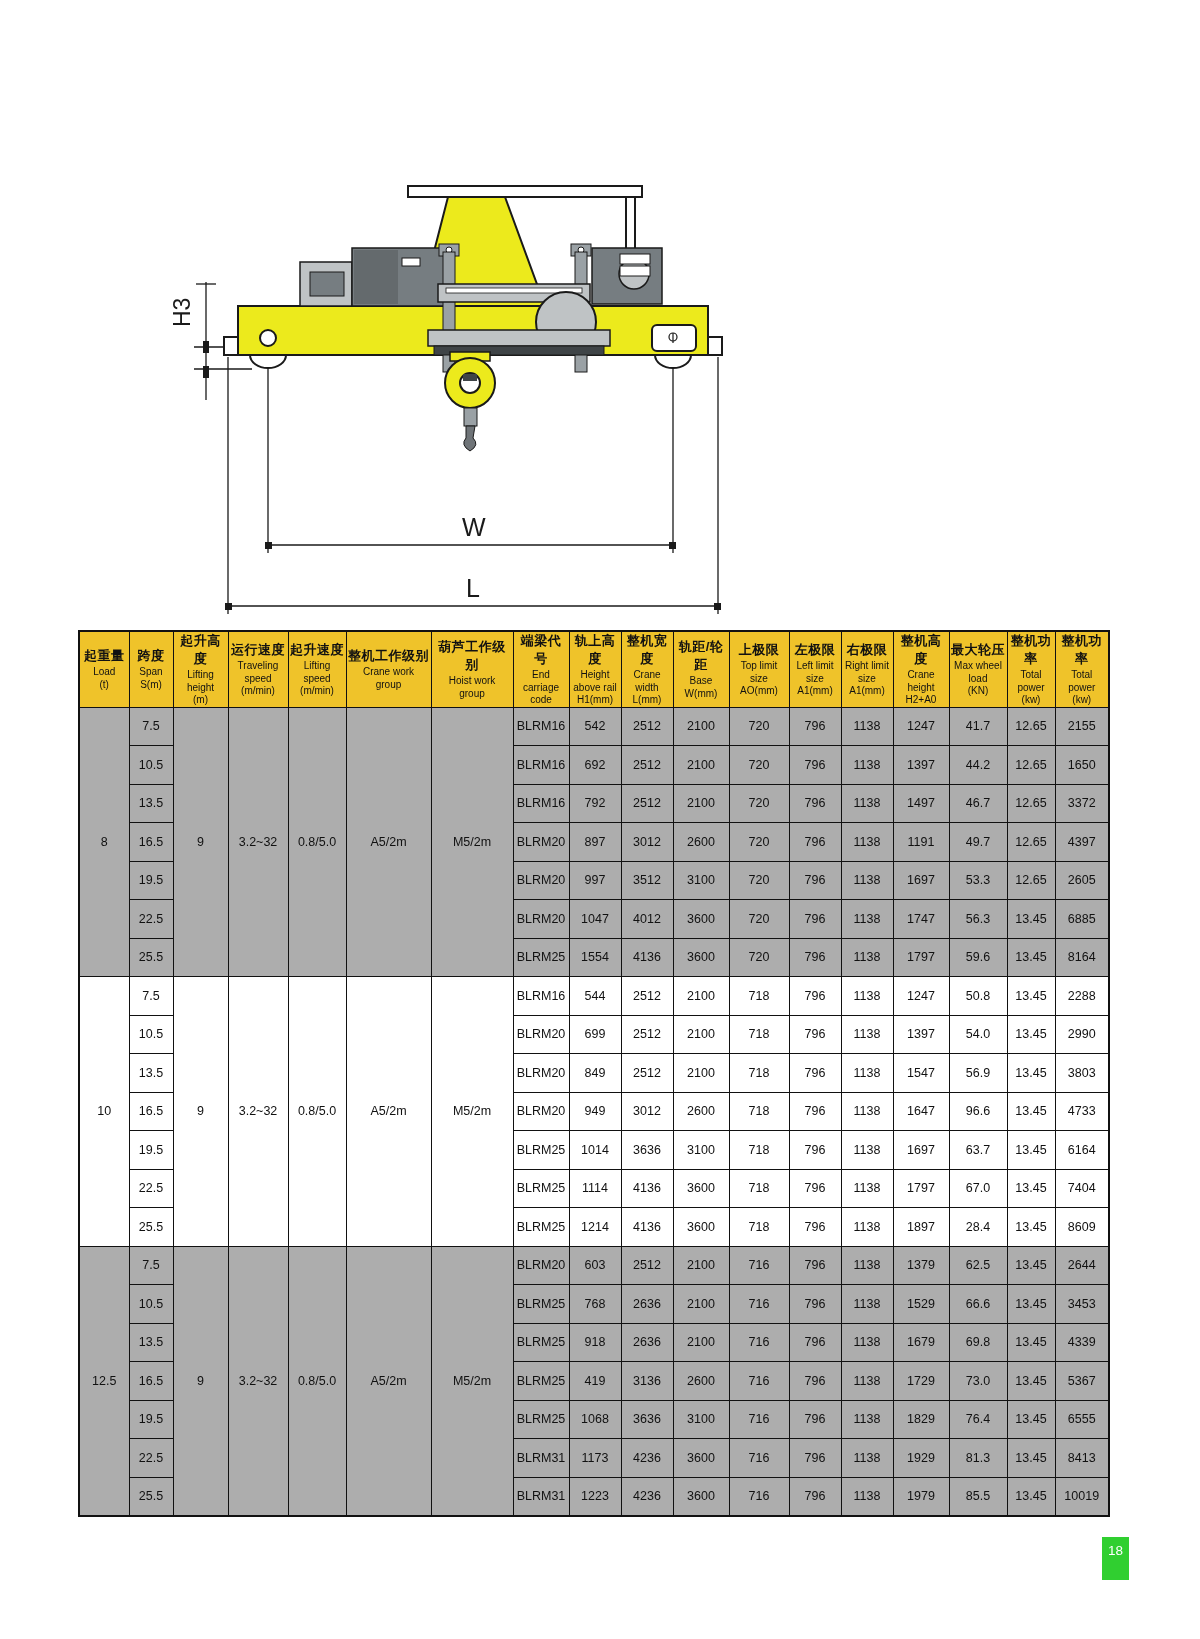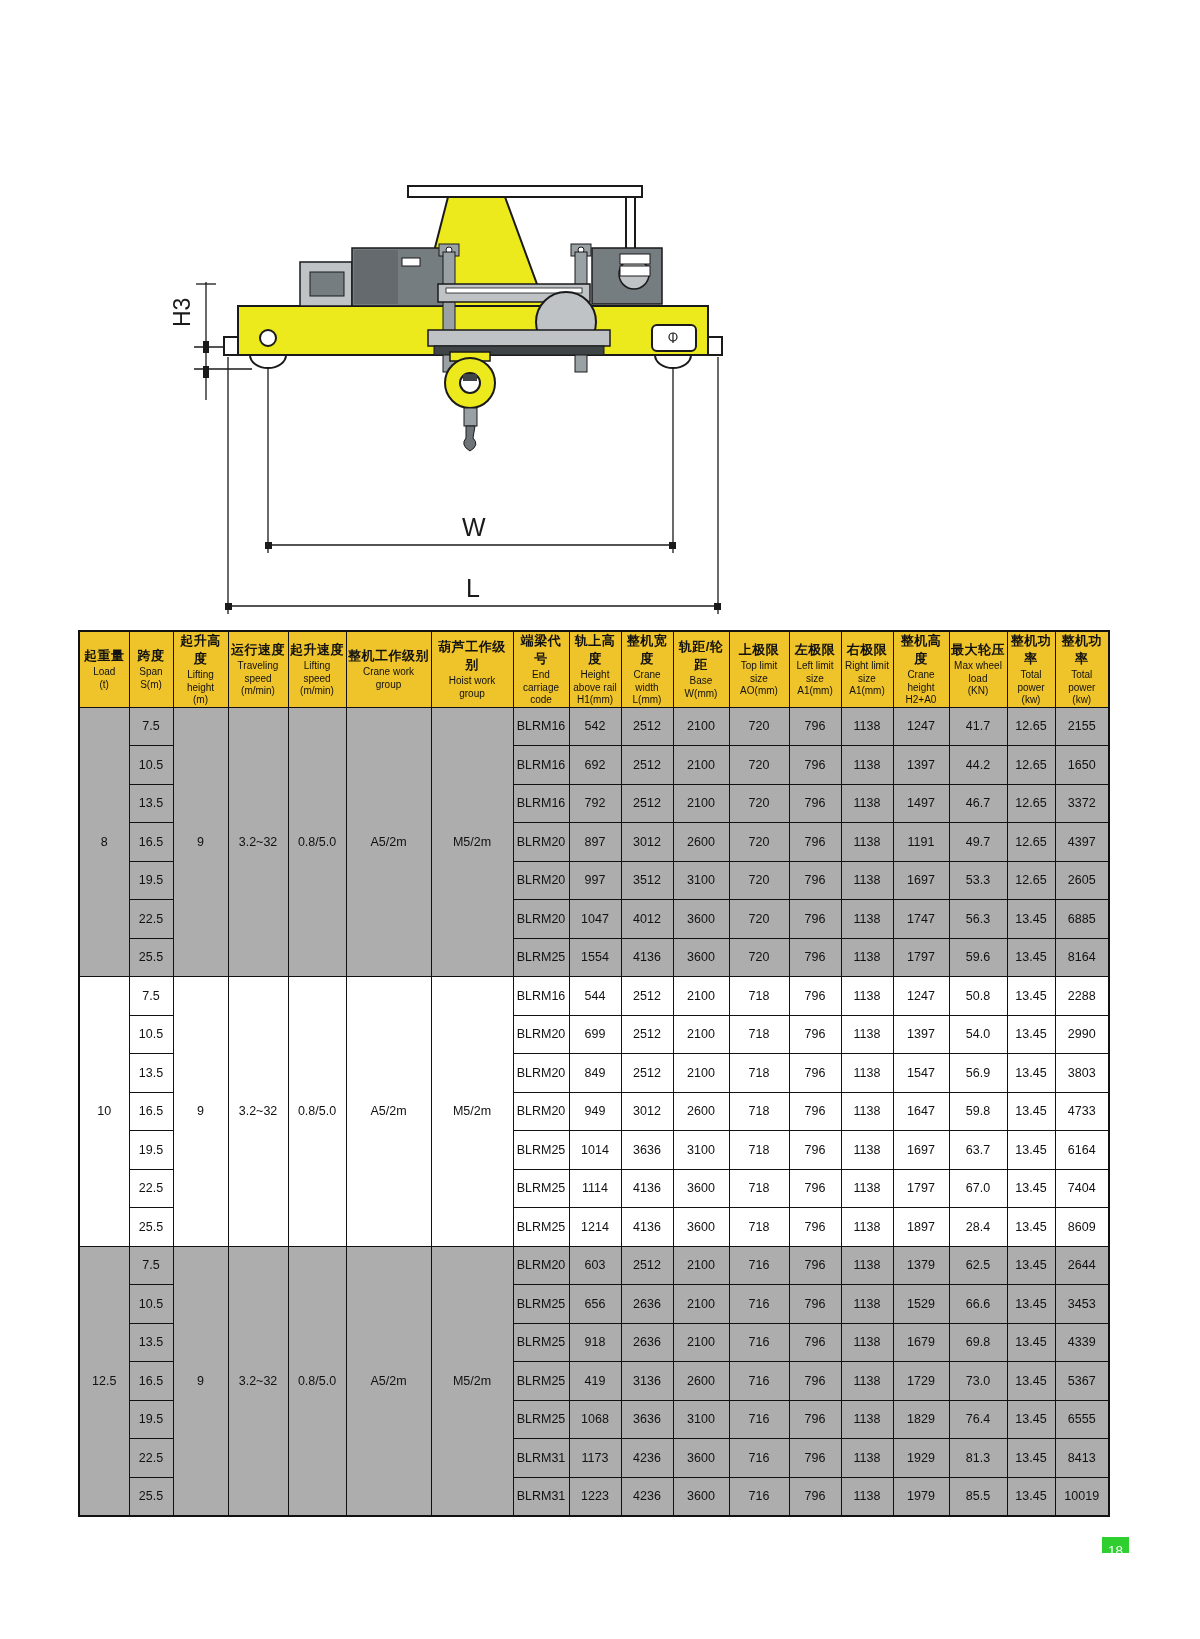--- a/index.html
+++ b/index.html
@@ -25,21 +25,21 @@
   table.spec th,table.spec td{border:1px solid #111;text-align:center;vertical-align:middle;
              padding:0 1px;overflow:hidden;}
   table.spec thead th{background:var(--hdr-yellow);height:72px;}
   .cn{font-size:13px;font-weight:700;letter-spacing:0.5px;}
   .en{font-size:10px;font-weight:400;line-height:1.25;white-space:pre-line;margin-top:1px;}
   table.spec td{font-size:12.5px;height:37.5px;background:#fff;}
   tr.shaded td{background:var(--row-gray);}
   tr.plain td{background:#ffffff;}
 
   
-  .page-num{position:absolute;left:1102px;top:1537px;width:27px;height:16px;
+  .page-num{position:absolute;left:1102px;top:1537px;width:27px;height:43px;
             background:var(--page-green);color:#fff;font-size:13.5px;line-height:27px;
             text-align:center;font-family:"Liberation Sans",sans-serif;}
 </style>
 </head>
 <body>
 
 <div class="page">
 
   <svg class="diagram" viewBox="140 85 650 545">
 
@@ -397,21 +397,21 @@
         <tr class="plain">
           <td>16.5</td>
           <td>BLRM20</td>
           <td>949</td>
           <td>3012</td>
           <td>2600</td>
           <td>718</td>
           <td>796</td>
           <td>1138</td>
           <td>1647</td>
-          <td>59.8</td>
+          <td>96.6</td>
           <td>13.45</td>
           <td>4733</td>
         </tr>
         <tr class="plain">
           <td>19.5</td>
           <td>BLRM25</td>
           <td>1014</td>
           <td>3636</td>
           <td>3100</td>
           <td>718</td>
@@ -466,21 +466,21 @@
           <td>796</td>
           <td>1138</td>
           <td>1379</td>
           <td>62.5</td>
           <td>13.45</td>
           <td>2644</td>
         </tr>
         <tr class="shaded">
           <td>10.5</td>
           <td>BLRM25</td>
-          <td>656</td>
+          <td>768</td>
           <td>2636</td>
           <td>2100</td>
           <td>716</td>
           <td>796</td>
           <td>1138</td>
           <td>1529</td>
           <td>66.6</td>
           <td>13.45</td>
           <td>3453</td>
         </tr>

